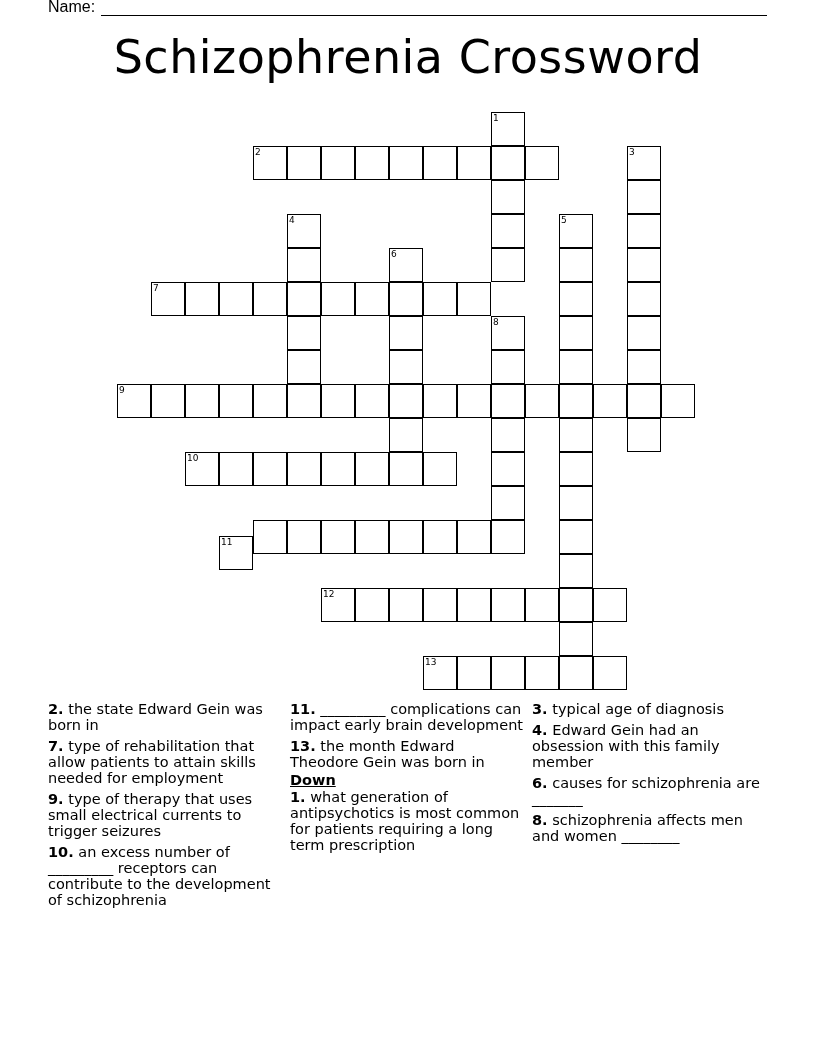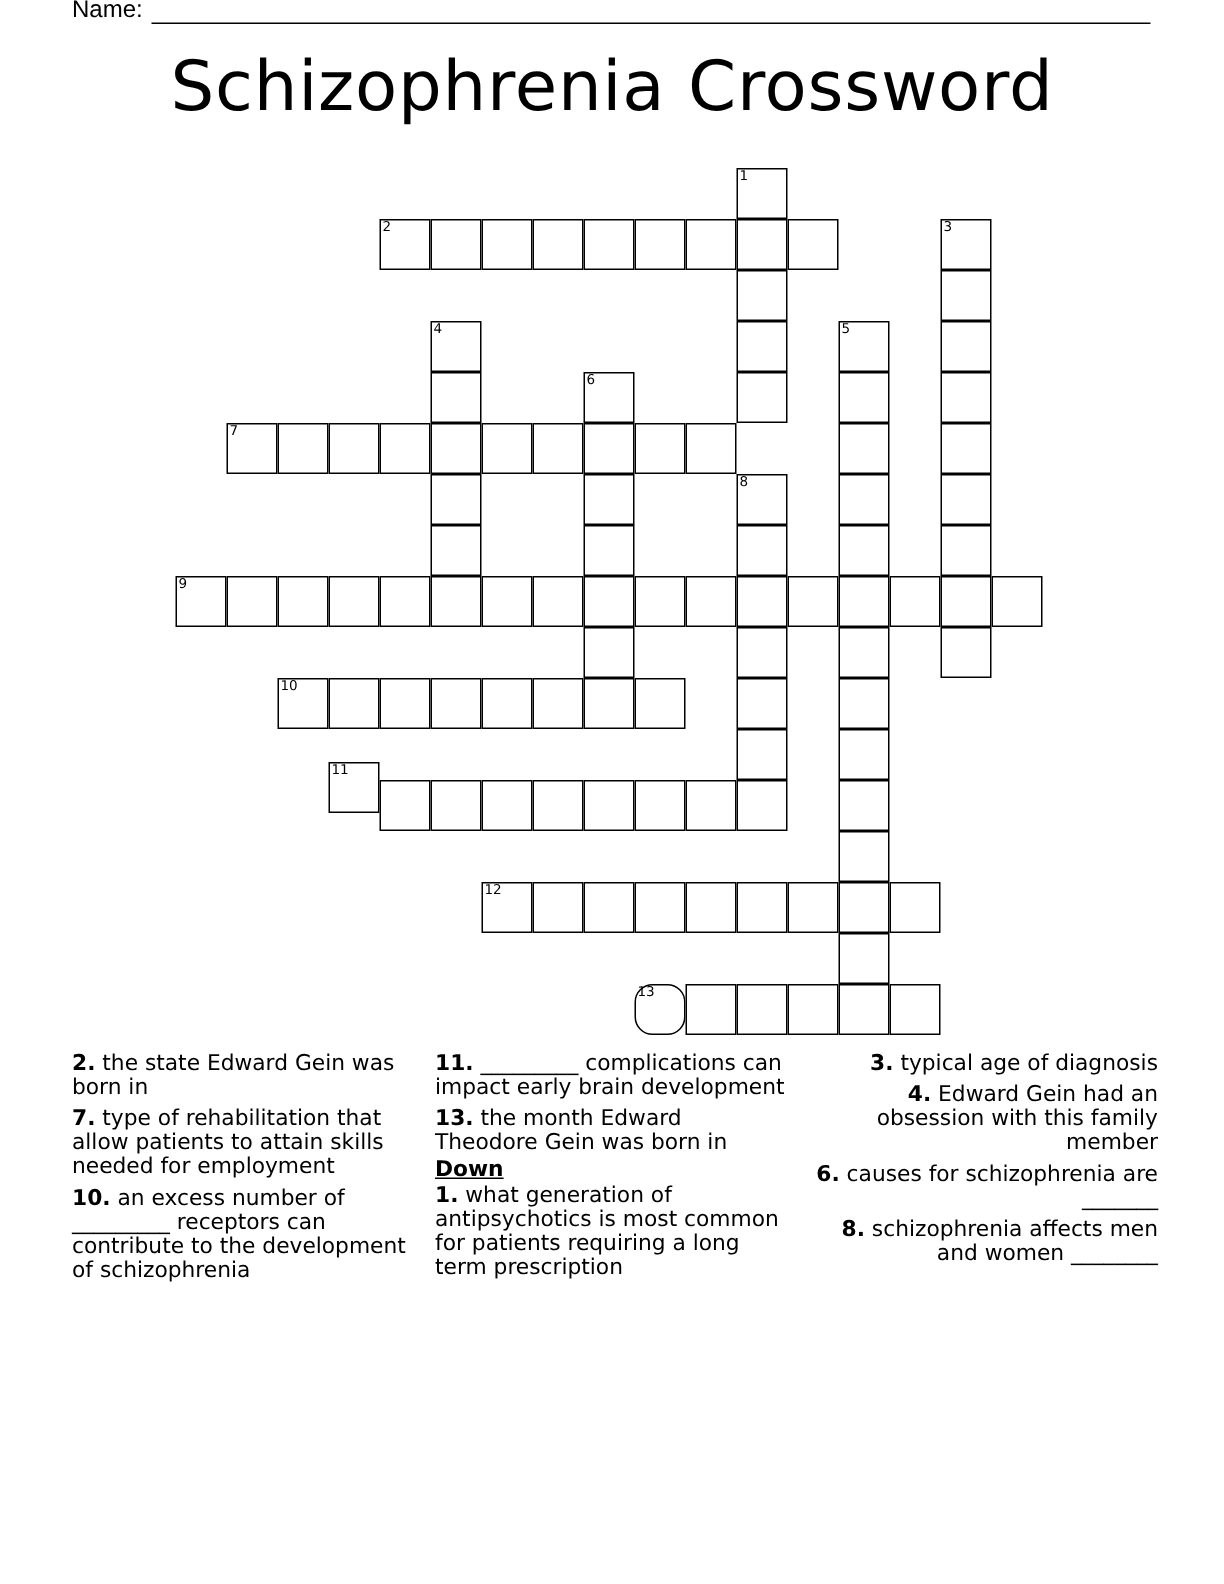--- a/index.html
+++ b/index.html
@@ -9,21 +9,21 @@
   .title { position: absolute; left: 0; top: 30px; width: 816px; text-align: center; font-family: "DejaVu Sans", sans-serif; font-size: 46px; letter-spacing: 0.5px; }
   .grid { position: absolute; left: 0; top: 0; width: 816px; height: 700px; }
   .cell { position: absolute; width: 34px; height: 34px; box-sizing: border-box; border: 1.5px solid #000; background: #fff; }
   .cell .num { position: absolute; left: 1px; top: 0px; font-family: "DejaVu Sans", sans-serif; font-size: 9px; line-height: 10px; }
   .clues { position: absolute; top: 701px; font-family: "DejaVu Sans", sans-serif; font-size: 14.5px; line-height: 16px; }
   .clues .heading { font-weight: bold; text-decoration: underline; margin-bottom: 1px; }
   .clue { margin-bottom: 5px; }
   .clue .n { font-weight: bold; }
   .col1 { left: 48px; width: 236px; }
   .col2 { left: 290px; width: 236px; }
-  .col3 { left: 532px; width: 240px; text-align: right; }
+  .col3 { left: 532px; width: 240px; }
 </style>
 </head>
 <body>
 
 <div class="name-line">
   <span>Name:</span>
   <span class="rule"></span>
 </div>
 
 <div class="title">Schizophrenia Crossword</div>
@@ -125,52 +125,53 @@
     <div class="cell" style="left: 661px; top: 384px;"></div>
     <div class="cell" style="left: 185px; top: 452px;">
       <span class="num">10</span>
     </div>
     <div class="cell" style="left: 219px; top: 452px;"></div>
     <div class="cell" style="left: 253px; top: 452px;"></div>
     <div class="cell" style="left: 287px; top: 452px;"></div>
     <div class="cell" style="left: 321px; top: 452px;"></div>
     <div class="cell" style="left: 355px; top: 452px;"></div>
     <div class="cell" style="left: 423px; top: 452px;"></div>
-    <div class="cell" style="left: 219px; top: 508px;">
+    <div class="cell" style="left: 219px; top: 536px;">
       <span class="num">11</span>
     </div>
     <div class="cell" style="left: 253px; top: 520px;"></div>
     <div class="cell" style="left: 287px; top: 520px;"></div>
     <div class="cell" style="left: 321px; top: 520px;"></div>
     <div class="cell" style="left: 355px; top: 520px;"></div>
     <div class="cell" style="left: 389px; top: 520px;"></div>
     <div class="cell" style="left: 423px; top: 520px;"></div>
     <div class="cell" style="left: 457px; top: 520px;"></div>
     <div class="cell" style="left: 321px; top: 588px;">
       <span class="num">12</span>
     </div>
     <div class="cell" style="left: 355px; top: 588px;"></div>
     <div class="cell" style="left: 389px; top: 588px;"></div>
     <div class="cell" style="left: 423px; top: 588px;"></div>
     <div class="cell" style="left: 457px; top: 588px;"></div>
     <div class="cell" style="left: 491px; top: 588px;"></div>
     <div class="cell" style="left: 525px; top: 588px;"></div>
     <div class="cell" style="left: 593px; top: 588px;"></div>
-    <div class="cell" style="left: 423px; top: 656px; border-radius: 12px;">
+    <div class="cell" style="left: 423px; top: 656px;">
       <span class="num">13</span>
     </div>
     <div class="cell" style="left: 457px; top: 656px;"></div>
     <div class="cell" style="left: 491px; top: 656px;"></div>
     <div class="cell" style="left: 525px; top: 656px;"></div>
     <div class="cell" style="left: 593px; top: 656px;"></div>
   </div>
 
 <div class="clues col1">
   <div class="clue"><span class="n">2.</span> <span>the state Edward Gein was born in</span></div>
   <div class="clue"><span class="n">7.</span> <span>type of rehabilitation that allow patients to attain skills needed for employment</span></div>
+  <div class="clue"><span class="n">9.</span> <span>type of therapy that uses small electrical currents to trigger seizures</span></div>
   <div class="clue"><span class="n">10.</span> <span>an excess number of _________ receptors can contribute to the development of schizophrenia</span></div>
 </div>
 
 <div class="clues col2">
   <div class="clue"><span class="n">11.</span> <span>_________ complications can impact early brain development</span></div>
   <div class="clue" style="margin-bottom:2px"><span class="n">13.</span> <span>the month Edward Theodore Gein was born in</span></div>
   <div class="heading">Down</div>
   <div class="clue"><span class="n">1.</span> <span>what generation of antipsychotics is most common for patients requiring a long term prescription</span></div>
 </div>
 

